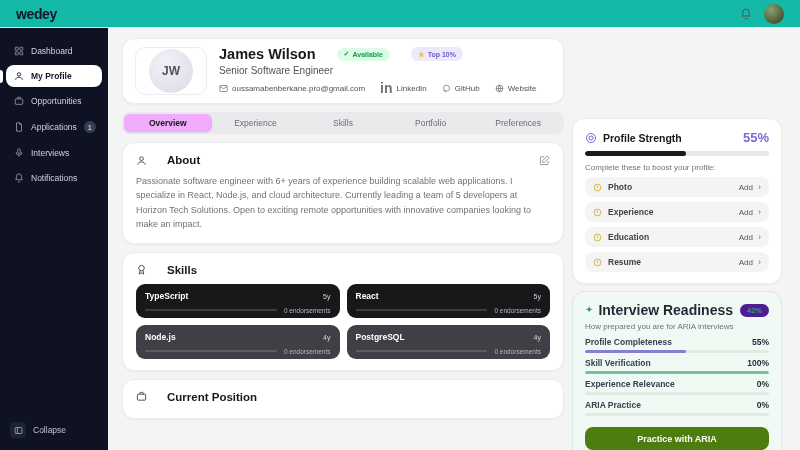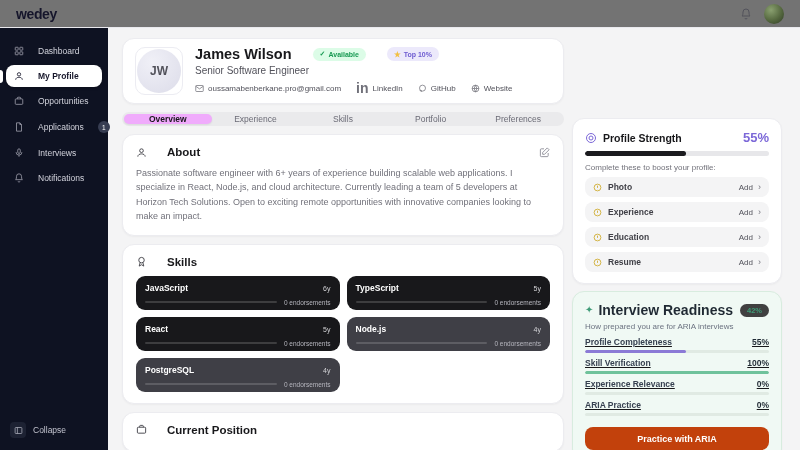--- a/index.html
+++ b/index.html
@@ -1,32 +1,32 @@
 <!DOCTYPE html>
 <html><head>
 <meta charset="utf-8">
 <style>
   * { margin:0; padding:0; box-sizing:border-box; }
   html,body { width:800px; height:450px; overflow:hidden; }
   body { font-family:"Liberation Sans", sans-serif; background:#f4f4f5; color:#18181b; }
 
   
-  .topbar { height:28px; background:#737373; border-bottom:1px solid #e9e9ee;
+  .topbar { height:28px; background:#14b8a6; border-bottom:1px solid #e9e9ee;
     display:flex; align-items:center; padding:8px 16px;text-align:center; }
   .logo { font-size:14px; font-weight:800; color:#15152b; letter-spacing:-0.4px; }
   .topbar-right { margin-left:auto; display:flex; align-items:center; gap:12px; }
   .bell { color:#52525b; display:flex; }
   .avatar-photo { width:20px; height:20px; border-radius:50%;
     background:radial-gradient(circle at 35% 30%, #8aa070, #55683f 55%, #2e3a24); }
 
   
   .layout { display:flex; height:422px; }
   .sidebar { width:108px; background:#0e1222; display:flex; flex-direction:column;
     padding:12px 6px 12px; flex-shrink:0; }
-  .nav-item { display:flex; align-items:center; gap:14px; padding:6px 8px; border-radius:8px;
+  .nav-item { display:flex; align-items:center; gap:7px; padding:6px 8px; border-radius:8px;
     font-size:8.5px; color:#d2d3dc; margin-bottom:3px; position:relative; cursor:pointer; }
   .nav-item .nico { color:#9a9ba8; display:flex; }
   .nav-item.active { background:#fff; color:#16162a; font-weight:700;
     box-shadow:0 1px 3px rgba(0,0,0,.25); }
   .nav-item.active .nico { color:#16162a; }
   .nav-item.active::before { content:""; position:absolute; left:-6px; top:5px;
     width:3px; height:13px; background:#fff; border-radius:0 3px 3px 0; }
   .nav-badge { margin-left:auto; background:#373d52; color:#fff; font-size:6.5px;
     min-width:12px; height:12px; border-radius:50%; display:flex; align-items:center; justify-content:center; }
   .collapse-row { margin-top:auto; display:flex; align-items:center; gap:7px;
@@ -37,21 +37,21 @@
   
   .content { flex:1; display:flex; gap:8px; padding:10px 18px 0 14px; overflow:hidden; }
   .main-col { width:442px; display:flex; flex-direction:column; gap:8px; flex-shrink:0; }
   .right-col { width:210px; margin-top:80px; display:flex; flex-direction:column; gap:7px; flex-shrink:0; }
 
   .card { background:#fff; border:1px solid #ececf0; border-radius:12px;
     box-shadow:0 1px 2px rgba(0,0,0,.04); }
 
   
   .profile-card { height:66px; display:flex; align-items:center; gap:12px; padding:10px 12px; }
-  .avatar-box { width:48px; height:48px; border-radius:10px; border:1px solid #ececf2;
+  .avatar-box { width:72px; height:48px; border-radius:10px; border:1px solid #ececf2;
     display:flex; align-items:center; justify-content:center; background:#fff; }
   .avatar-circle { width:44px; height:44px; border-radius:50%;
     background:radial-gradient(circle at 35% 30%, #f0f0f7, #dcdce9); display:flex;
     align-items:center; justify-content:center; font-size:12px; font-weight:700; color:#52525b; }
   .name-row { display:flex; align-items:center; gap:21px; }
   .p-name { font-size:14.5px; font-weight:800; color:#18181b; }
   .badge { font-size:7px; font-weight:700; padding:2.5px 7px; border-radius:9px;
     display:inline-flex; align-items:center; gap:3px; }
   .badge-avail { background:#dcfce7; color:#189a53; }
   .badge-top { background:#ece9fb; color:#6d5bd0; }
@@ -103,31 +103,31 @@
   .ps-item-label { font-size:8.5px; color:#3f3f46; font-weight:600; }
   .ps-item-right { margin-left:auto; display:flex; align-items:center; gap:5px;
     font-size:8px; color:#52525b; }
 
   
   .ir-card { background:#f0f9f4; border:1px solid #d8ecdf; border-radius:12px;
     padding:10px 12px; box-shadow:0 1px 2px rgba(0,0,0,.04); }
   .ir-head { display:flex; align-items:center; gap:5px; }
   .ir-ico { color:#3f9b77; font-size:10px; line-height:1; }
   .ir-title { font-size:14px; font-weight:800; color:#1f2933; }
-  .ir-pct { margin-left:auto; background:#404040; color:#3f9b77; font-size:7.5px; font-weight:700;
+  .ir-pct { margin-left:auto; background:#4c1d95; color:#3f9b77; font-size:7.5px; font-weight:700;
     padding:2px 7px; border-radius:9px; }
   .ir-sub { font-size:8px; color:#6b7280; margin:4px 0 6px; }
   .metric { margin-bottom:5px; }
-  .metric-row { display:flex; justify-content:space-between; align-items:center;text-decoration:underline; }
+  .metric-row { display:flex; justify-content:space-between; align-items:center; }
   .metric-label { font-size:8.5px; color:#374151; font-weight:600; }
   .metric-val { font-size:8.5px; font-weight:800; color:#1f2933; }
   .metric-track { margin-top:3px; height:3px; background:#e0eae3; border-radius:2px; overflow:hidden; }
   .metric-fill { height:3px; border-radius:2px; }
   .ir-btn { margin-top:6px; width:100%; height:23px; border:none; border-radius:8px;
-    background:#c2410c; color:#fff; font-size:9px; font-weight:800; cursor:pointer;
+    background:#4d7c0f; color:#fff; font-size:9px; font-weight:800; cursor:pointer;
     font-family:"Liberation Sans", sans-serif; }
 
   svg { display:block; }
 </style>
 </head>
 <body>
 
 <div class="topbar">
   <div class="logo">wedey</div>
   <div class="topbar-right">
@@ -305,30 +305,20 @@
               <svg width="11" height="11" viewBox="0 0 24 24" fill="none" stroke="currentColor" stroke-width="2">
                 <circle cx="12" cy="9" r="6"></circle>
                 <path d="M9 14.5L7 22l5-3 5 3-2-7.5"></path>
               </svg>
             </span>
           <span class="sec-title">Skills</span>
         </div>
         <div class="skill-grid">
           <div class="skill-card">
             <div class="skill-top">
-                <span class="skill-name">JavaScript</span>
-                <span class="skill-years">6y</span>
-              </div>
-            <div class="skill-bottom">
-                <span class="skill-track"><span class="skill-fill" style="width: 97%;"></span></span>
-                <span class="skill-endorse">0 endorsements</span>
-              </div>
-          </div>
-          <div class="skill-card">
-            <div class="skill-top">
                 <span class="skill-name">TypeScript</span>
                 <span class="skill-years">5y</span>
               </div>
             <div class="skill-bottom">
                 <span class="skill-track"><span class="skill-fill" style="width: 97%;"></span></span>
                 <span class="skill-endorse">0 endorsements</span>
               </div>
           </div>
           <div class="skill-card">
             <div class="skill-top">

